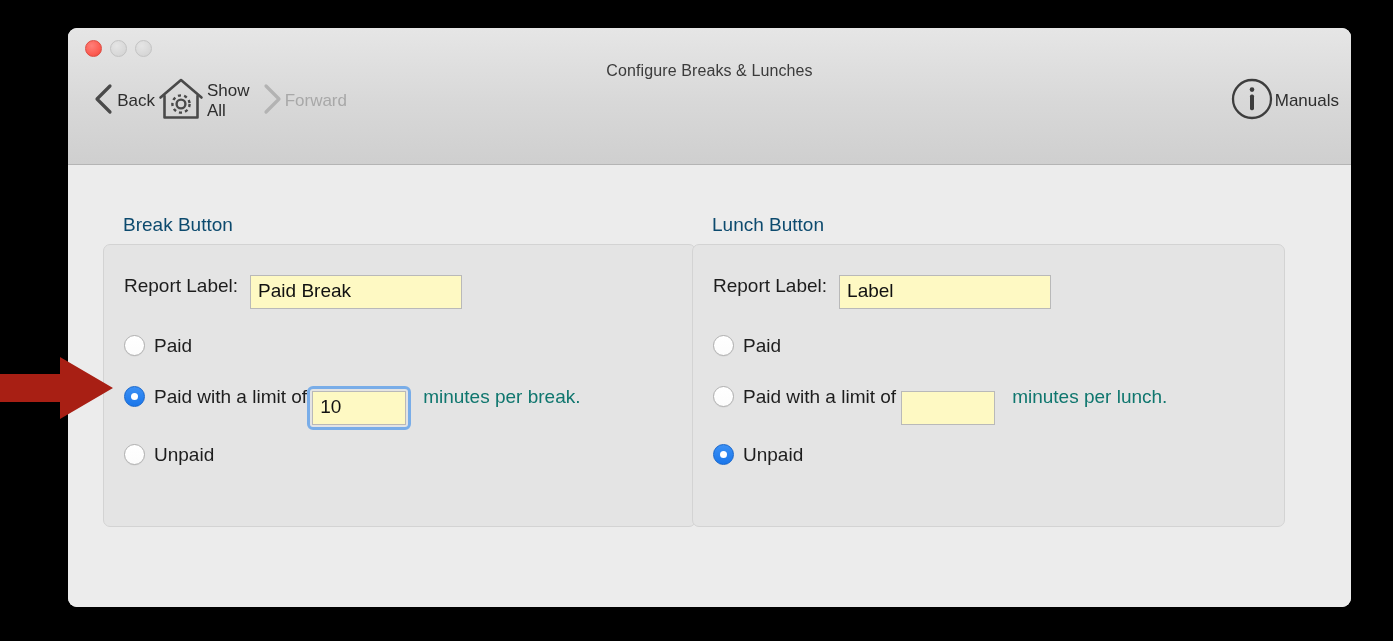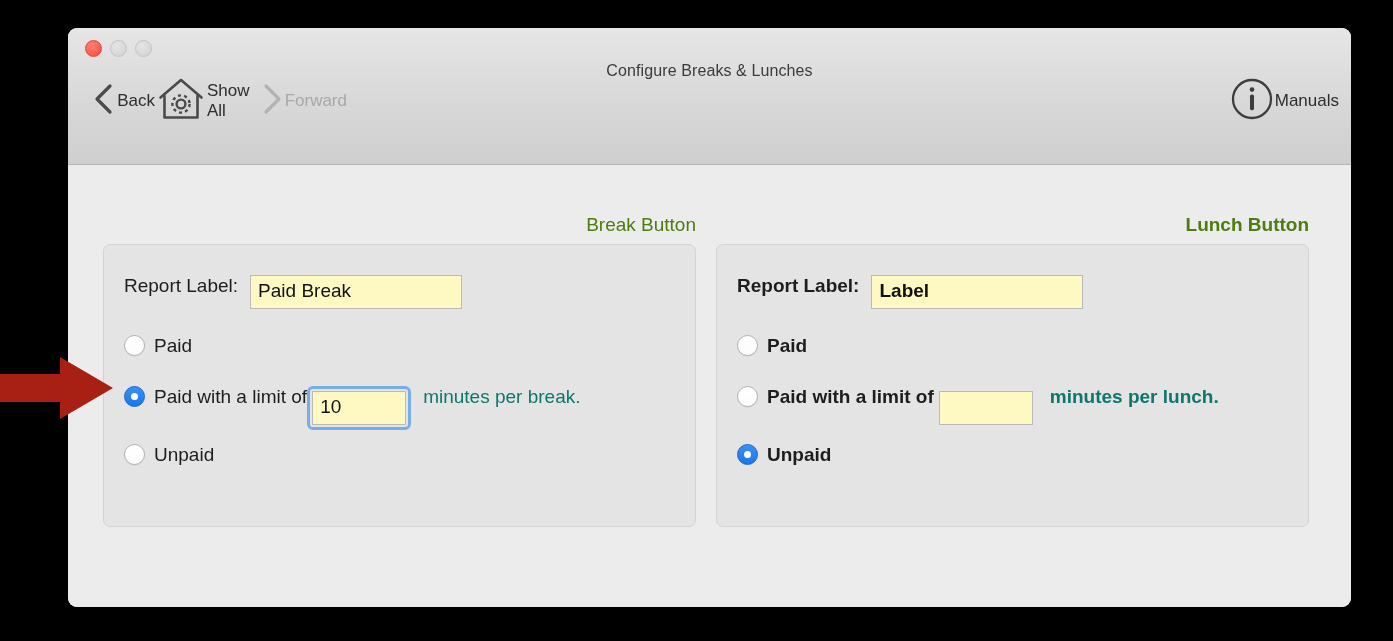--- a/index.html
+++ b/index.html
@@ -107,27 +107,26 @@
     right: 0;
     bottom: 0;
     background: #ececec;
   }
 
   .section {
     position: absolute;
     width: 593px;
   }
   #section-break { left: 35px; top: 48px; }
-  #section-lunch { left: 648px; top: 48px; font-weight: bold; }
+  #section-lunch { left: 624px; top: 48px; }
 
   .section-title {
     font-size: 19px;
-    color: #4d7c0f;
-    margin: 0 0 8px 32px;
-    text-align: right;
+    color: #0c4a6e;
+    margin: 0 0 8px 20px;
   }
 
   .group-box {
     position: relative;
     height: 283px;
     background: #e4e4e4;
     border: 1px solid #d3d3d3;
     border-radius: 7px;
     box-sizing: border-box;
   }

